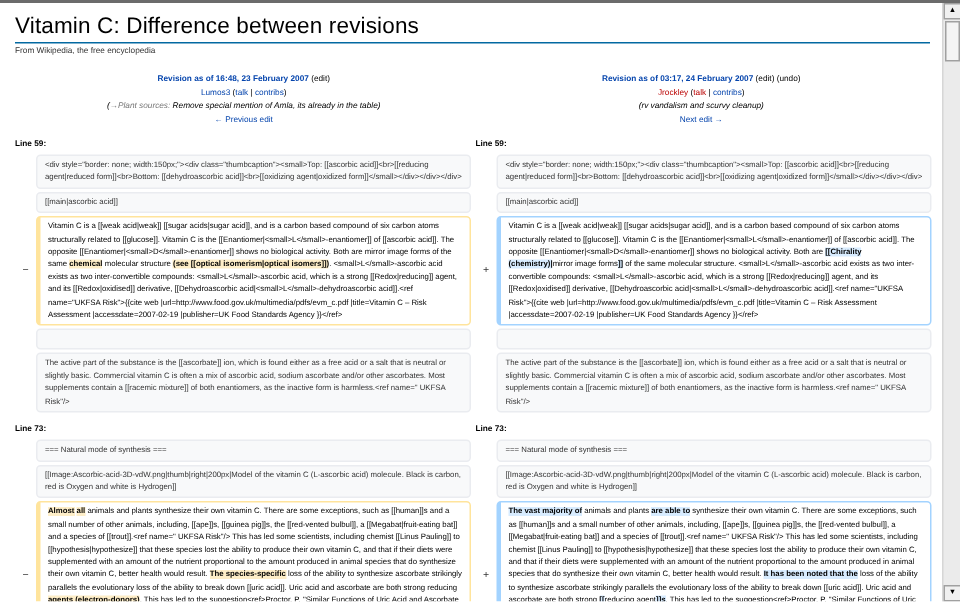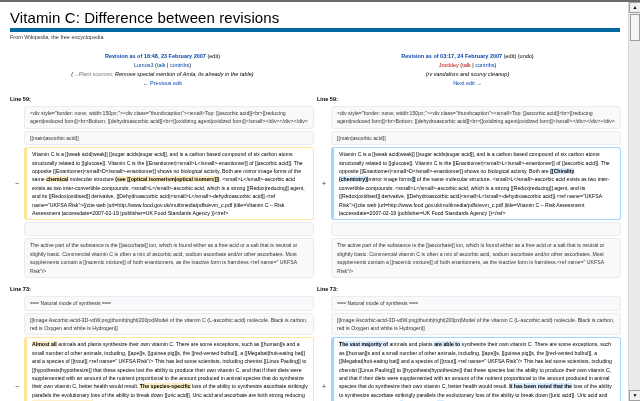--- a/index.html
+++ b/index.html
@@ -1,20 +1,20 @@
 <!DOCTYPE html>
 <html><head>
 <meta charset="utf-8">
 <style>
   * { box-sizing: border-box; margin: 0; padding: 0; }
   html, body { width: 640px; height: 401px; overflow: hidden; background: #ffffff; }
   body { font-family: "Liberation Sans", sans-serif; color: #000; position: relative; }
   .topbar { position: absolute; left: 0; top: 0; width: 640px; height: 2px; background: #6b6b6b; }
   .page { position: absolute; left: 0; top: 2px; width: 628px; height: 399px; overflow: hidden; padding: 0 10px 0 10px; }
-  h1 { font-size: 15px; font-weight: normal; margin-top: 7px; padding-bottom: 2px; border-bottom: 4px solid #0369a1; letter-spacing: 0.1px; width: 610px; }
+  h1 { font-size: 15px; font-weight: normal; margin-top: 7px; padding-bottom: 2px; border-bottom: 1px solid #0369a1; letter-spacing: 0.1px; width: 610px; }
   .sitesub { font-size: 5.5px; color: #333; margin-top: 2px; }
   .revhead { display: flex; width: 610px; margin-top: 12px; }
   .revcol { width: 50%; text-align: center; font-size: 5.5px; line-height: 9px; }
   .revcol .title { color: #0645ad; font-weight: bold; }
   .revcol .user { color: #0645ad; }
   .revcol .user.red { color: #ba0000; }
   .revcol .comment { font-style: italic; color: #000; }
   .revcol .comment .autocomment { color: #777; }
   .revcol .nav { color: #0645ad; }
   .lineno { font-size: 5.5px; font-weight: bold; margin-top: 6px; height: 8px; }

